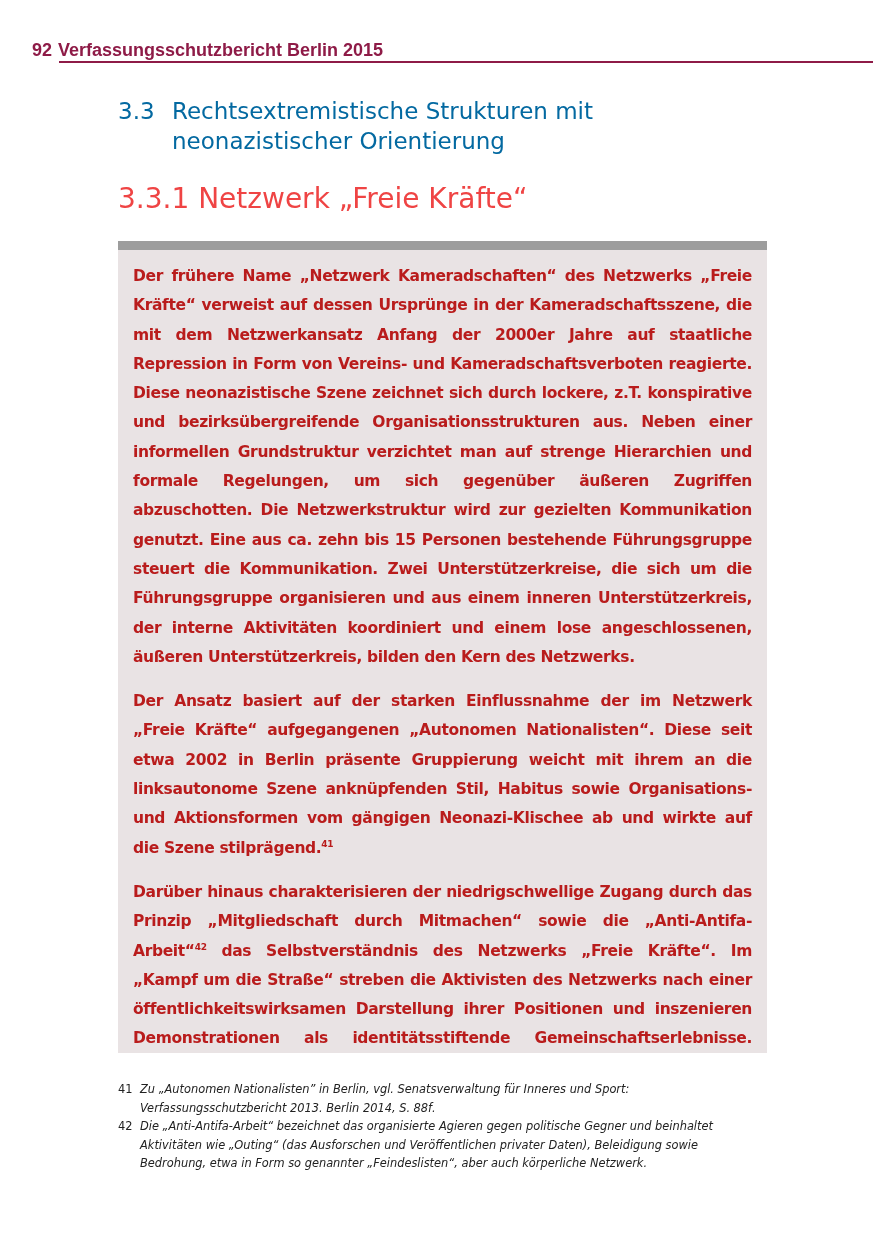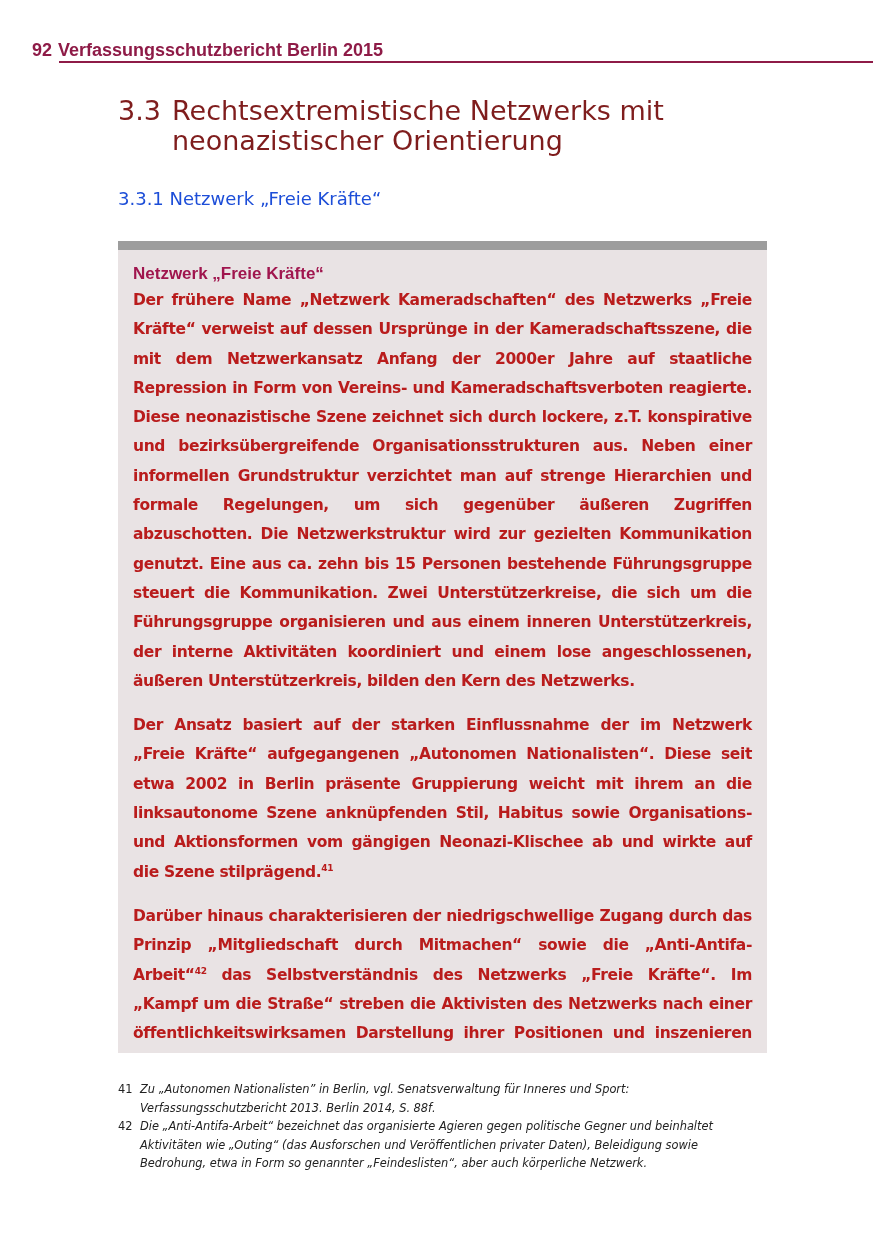--- a/index.html
+++ b/index.html
@@ -11,27 +11,27 @@
       position: absolute; left: 32px; top: 40px; width: 841px;
       font-family: "Liberation Sans", sans-serif; font-weight: bold; font-size: 18px;
       color: #8e1b47;
     }
     .running-head .pg { display: inline-block; width: 26px; }
     .head-rule {
       position: absolute; left: 59px; top: 61px; width: 814px; height: 2px; background: #8e1b47;
     }
     .section-title {
       position: absolute; left: 118px; top: 96px; width: 660px;
-      font-family: "DejaVu Sans", sans-serif; font-size: 27px; line-height: 30px; color: #7f1d1d;
+      font-family: "DejaVu Sans", sans-serif; font-size: 23px; line-height: 30px; color: #0369a1;
       display: flex;
     }
     .section-title .num { width: 54px; flex: 0 0 54px; }
     .subsection-title {
       position: absolute; left: 118px; top: 184px; width: 660px;
-      font-family: "DejaVu Sans", sans-serif; font-size: 18px; line-height: 30px; color: #1d4ed8;
+      font-family: "DejaVu Sans", sans-serif; font-size: 28px; line-height: 30px; color: #ef4444;
     }
     .box-bar {
       position: absolute; left: 118px; top: 241px; width: 649px; height: 9px; background: #9d9d9d;
     }
     .box {
       position: absolute; left: 118px; top: 250px; width: 649px; height: 803px; background: #e9e3e4;
       box-sizing: border-box; padding: 12px 15px 0 15px; overflow: hidden;
     }
     .box-title {
       font-family: "Liberation Sans", sans-serif; font-weight: bold; font-size: 17px; line-height: 24px;
@@ -53,28 +53,27 @@
 </head>
 <body>
 
 <div class="running-head">
   <span class="pg">92</span><span>Verfassungsschutzbericht Berlin 2015</span>
 </div>
 <div class="head-rule"></div>
 
 <div class="section-title">
   <span class="num">3.3</span>
-  <span>Rechtsextremistische Netzwerks mit neonazistischer Orientierung</span>
+  <span>Rechtsextremistische Strukturen mit neonazistischer Orientierung</span>
 </div>
 
 <div class="subsection-title">3.3.1 Netzwerk „Freie Kräfte“</div>
 
 <div class="box-bar"></div>
 <div class="box">
-  <div class="box-title">Netzwerk „Freie Kräfte“</div>
   <p><span>Der frühere Name „Netzwerk Kameradschaften“ des Netzwerks „Freie Kräfte“ verweist auf dessen Ursprünge in der Kameradschaftsszene, die mit dem Netzwerkansatz Anfang der 2000er Jahre auf staatliche Repression in Form von Vereins- und Kameradschaftsverboten reagierte. Diese neonazistische Szene zeichnet sich durch lockere, z.T. konspirative und bezirksübergreifende Organisationsstrukturen aus. Neben einer informellen Grundstruktur verzichtet man auf strenge Hierarchien und formale Regelungen, um sich gegenüber äußeren Zugriffen abzuschotten. Die Netzwerkstruktur wird zur gezielten Kommunikation genutzt. Eine aus ca. zehn bis 15 Personen bestehende Führungsgruppe steuert die Kommunikation. Zwei Unterstützerkreise, die sich um die Führungsgruppe organisieren und aus einem inneren Unterstützerkreis, der interne Aktivitäten koordiniert und einem lose angeschlossenen, äußeren Unterstützerkreis, bilden den Kern des Netzwerks.</span></p>
   <p><span>Der Ansatz basiert auf der starken Einflussnahme der im Netzwerk „Freie Kräfte“ aufgegangenen „Autonomen Nationalisten“. Diese seit etwa 2002 in Berlin präsente Gruppierung weicht mit ihrem an die linksautonome Szene anknüpfenden Stil, Habitus sowie Organisations- und Aktionsformen vom gängigen Neonazi-Klischee ab und wirkte auf die Szene stilprägend.</span><sup>41</sup></p>
   <p><span>Darüber hinaus charakterisieren der niedrigschwellige Zugang durch das Prinzip „Mitgliedschaft durch Mitmachen“ sowie die „Anti-Antifa-Arbeit“</span><sup>42</sup><span> das Selbstverständnis des Netzwerks „Freie Kräfte“. Im „Kampf um die Straße“ streben die Aktivisten des Netzwerks nach einer öffentlichkeitswirksamen Darstellung ihrer Positionen und inszenieren Demonstrationen als identitätsstiftende Gemeinschaftserlebnisse. Ebenso gehören illegale Aktivitäten, zu denen Sachbeschädigung, Bedrohung und Körperverletzung zählen, zu ihrem</span></p>
 </div>
 
 <div class="footnotes">
   <div class="fn">
     <span class="fn-num">41</span>
     <span class="fn-text">Zu „Autonomen Nationalisten” in Berlin, vgl. Senatsverwaltung für Inneres und Sport: Verfassungsschutzbericht 2013. Berlin 2014, S. 88f.</span>
   </div>

